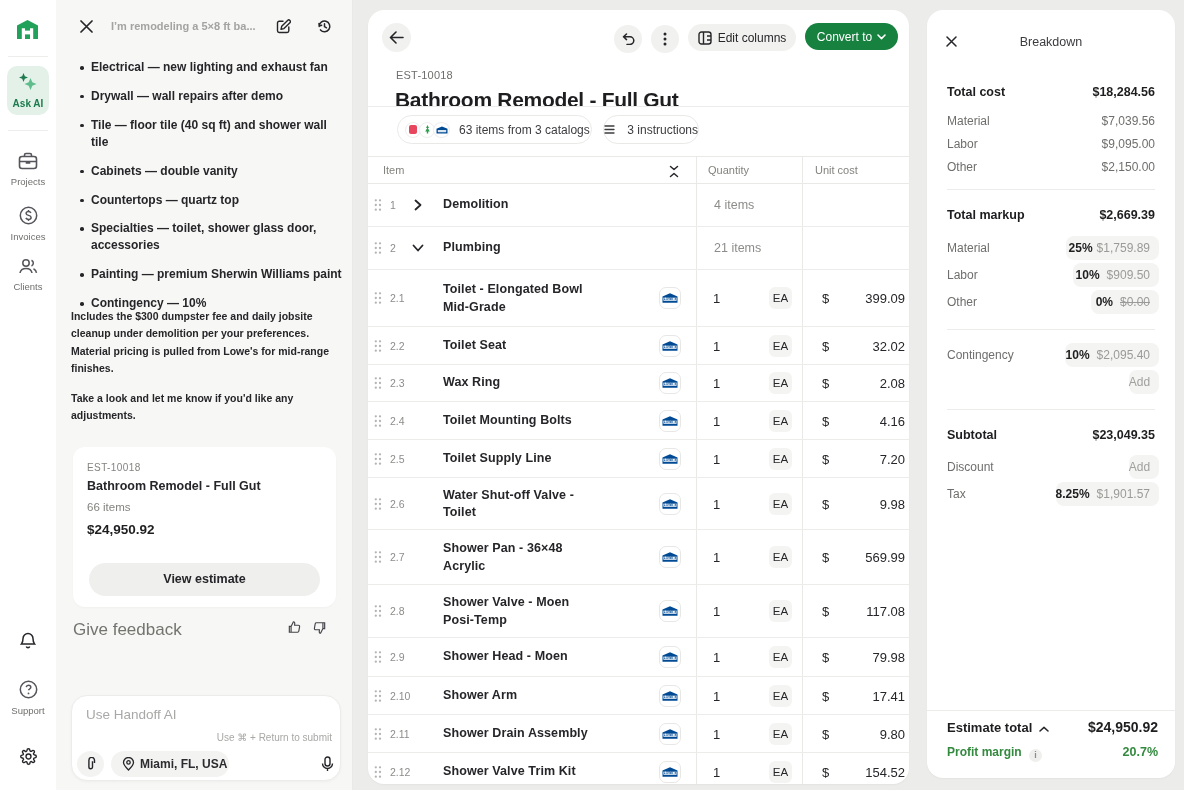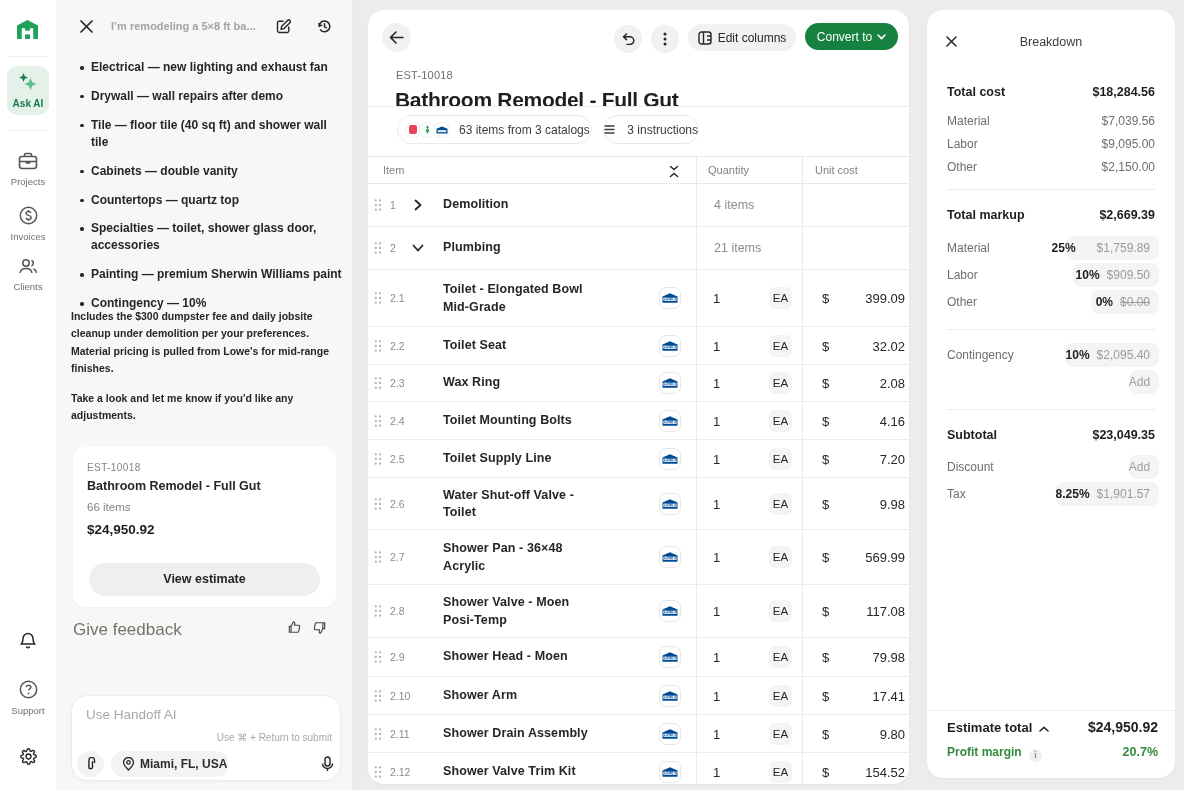--- a/index.html
+++ b/index.html
@@ -562,21 +562,21 @@
   <div class="abs pnl-g" style="left:20px;top:127px">Labor</div>
     <div class="abs pnl-g" style="right:20px;top:127px">$9,095.00</div>
   <div class="abs pnl-g" style="left:20px;top:150px">Other</div>
     <div class="abs pnl-g" style="right:20px;top:150px">$2,150.00</div>
   <div class="pdiv" style="top:179px"></div>
   <div class="abs pnl-b" style="left:20px;top:198px">Total markup</div>
   <div class="abs pnl-b" style="right:20px;top:198px">$2,669.39</div>
   <div class="abs pnl-g" style="left:20px;top:231px">Material</div>
   <div class="ppill" style="left:139px;top:226px;width:93px">
       <span class="pct">25%</span>
-      <span class="pv" style="margin-left:21px">$1,759.89</span>
+      <span class="pv" style="margin-left:4px">$1,759.89</span>
     </div>
   <div class="abs pnl-g" style="left:20px;top:258px">Labor</div>
   <div class="ppill" style="left:146px;top:253px;width:86px">
       <span class="pct">10%</span>
       <span class="pv" style="margin-left:7px">$909.50</span>
     </div>
   <div class="abs pnl-g" style="left:20px;top:285px">Other</div>
   <div class="ppill" style="left:164px;top:280px;width:68px">
       <span class="pct">0%</span>
       <span class="pv" style="margin-left:7px;text-decoration:line-through">$0.00</span>

